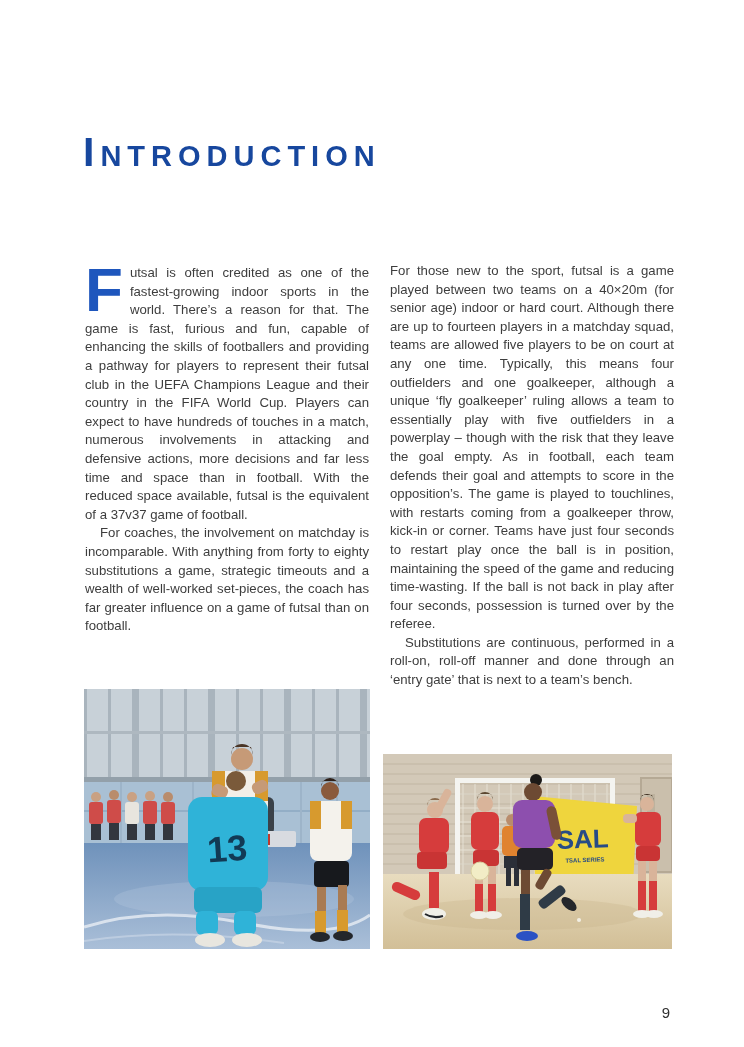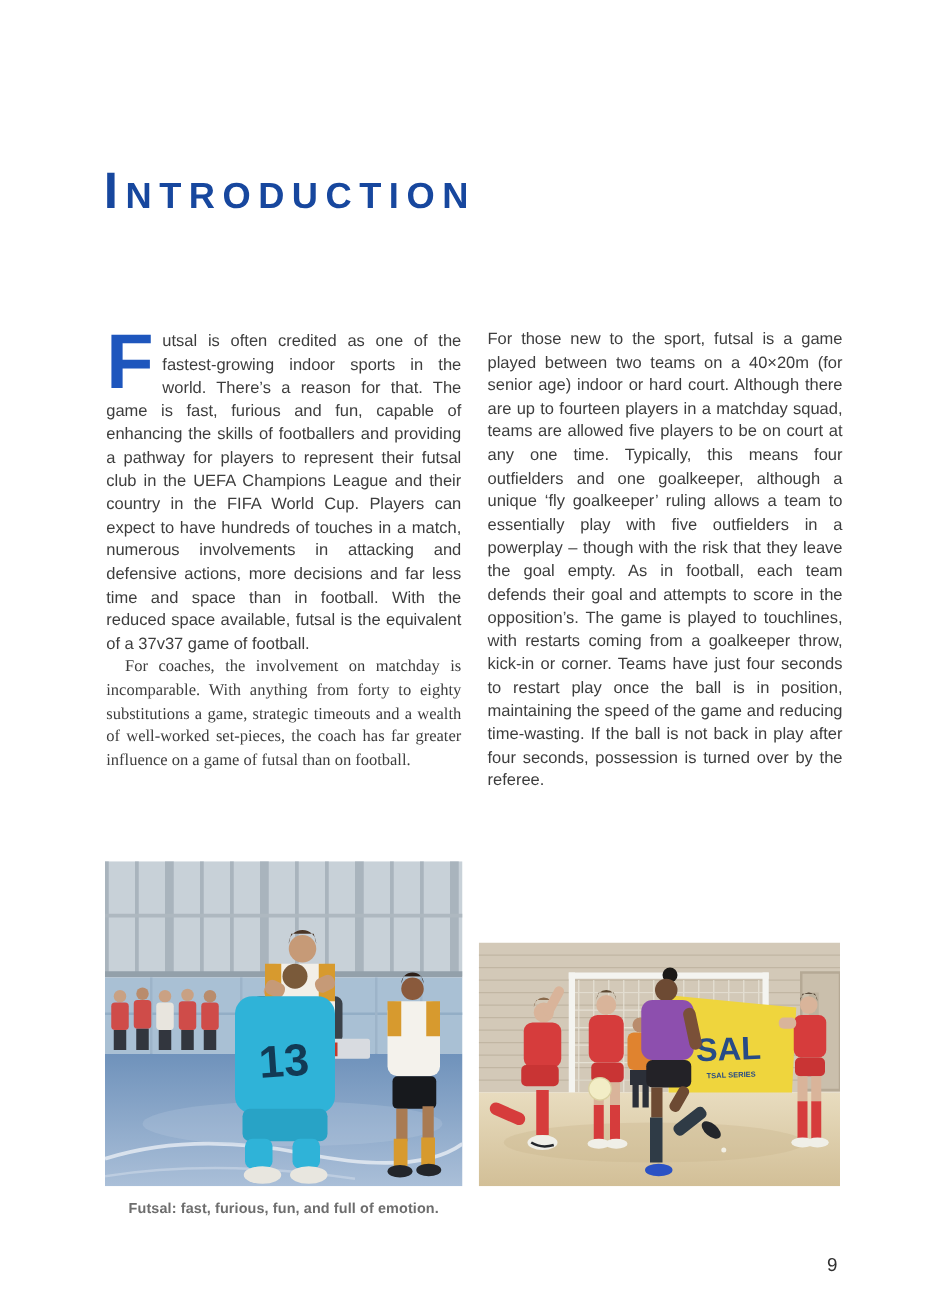--- a/index.html
+++ b/index.html
@@ -31,21 +31,21 @@
     position: absolute;
     width: 284px;
     color: #3d3d3d;
     font-size: 13.2px;
     line-height: 18.6px;
   }
   .col-left  { left: 85px;  top: 236px; }
   .col-right { left: 390px; top: 234px; }
 
   .para { text-align: justify; }
-  .para.indented { text-indent: 15px; font-family: Liberation Serif, serif; }
+  .para.indented { text-indent: 15px; }
   .col-right .para { margin-top: 0; }
 
   .drop-cap {
     float: left;
     display: block;
     height: 53px;
     font-size: 62px;
     line-height: 48px;
     font-weight: 700;
     color: #1e56bd;
@@ -95,20 +95,21 @@
 
   <h1 class="page-title">Introduction</h1>
 
   <div class="column col-left">
     <p class="para"><span class="drop-cap">F</span><span>utsal is often credited as one of the fastest-growing indoor sports in the world. There’s a reason for that. The game is fast, furious and fun, capable of enhancing the skills of footballers and providing a pathway for players to represent their futsal club in the UEFA Champions League and their country in the FIFA World Cup. Players can expect to have hundreds of touches in a match, numerous involvements in attacking and defensive actions, more decisions and far less time and space than in football. With the reduced space available, futsal is the equivalent of a 37v37 game of football.</span></p>
     <p class="para indented">For coaches, the involvement on matchday is incomparable. With anything from forty to eighty substitutions a game, strategic timeouts and a wealth of well-worked set-pieces, the coach has far greater influence on a game of futsal than on football.</p>
   </div>
 
   <div class="column col-right">
     <p class="para">For those new to the sport, futsal is a game played between two teams on a 40×20m (for senior age) indoor or hard court. Although there are up to fourteen players in a matchday squad, teams are allowed five players to be on court at any one time. Typically, this means four outfielders and one goalkeeper, although a unique ‘fly goalkeeper’ ruling allows a team to essentially play with five outfielders in a powerplay – though with the risk that they leave the goal empty. As in football, each team defends their goal and attempts to score in the opposition’s. The game is played to touchlines, with restarts coming from a goalkeeper throw, kick-in or corner. Teams have just four seconds to restart play once the ball is in position, maintaining the speed of the game and reducing time-wasting. If the ball is not back in play after four seconds, possession is turned over by the referee.</p>
+    <p class="para indented">Substitutions are continuous, performed in a roll-on, roll-off manner and done through an ‘entry gate’ that is next to a team’s bench.</p>
   </div>
 
   <figure class="figure figure-left">
     <svg width="286" height="260" viewBox="0 0 286 260">
       <defs>
         <linearGradient id="floorL" x1="0" y1="0" x2="0" y2="1">
           <stop offset="0" stop-color="#6f92bb"></stop>
           <stop offset="1" stop-color="#aabfd8"></stop>
         </linearGradient>
       </defs>
@@ -201,21 +202,20 @@
         <rect x="168" y="92" width="16" height="12" rx="5" fill="#c69a77" transform="rotate(-24 176 98)"></rect>
         <rect x="104" y="108" width="80" height="94" rx="14" fill="#2fb3d8"></rect>
         <text x="144" y="172" font-family="Liberation Sans, sans-serif" font-size="36" font-weight="700" fill="#123a55" text-anchor="middle" transform="rotate(-4 144 172)">13</text>
         <rect x="110" y="198" width="68" height="26" rx="6" fill="#28a3c6"></rect>
         <rect x="112" y="222" width="22" height="24" rx="6" fill="#2fb3d8"></rect>
         <rect x="150" y="222" width="22" height="24" rx="6" fill="#2fb3d8"></rect>
         <ellipse cx="126" cy="251" rx="15" ry="7" fill="#e8e6df"></ellipse>
         <ellipse cx="163" cy="251" rx="15" ry="7" fill="#e8e6df"></ellipse>
       </g>
     </svg>
-    <figcaption class="figure-caption">Futsal: fast, furious, fun, and full of emotion.</figcaption>
   </figure>
 
   <figure class="figure figure-right">
     <svg width="289" height="195" viewBox="0 0 289 195">
       <defs>
         <linearGradient id="floorR" x1="0" y1="0" x2="0" y2="1">
           <stop offset="0" stop-color="#e8dcbf"></stop>
           <stop offset="1" stop-color="#d2bf97"></stop>
         </linearGradient>
       </defs>

